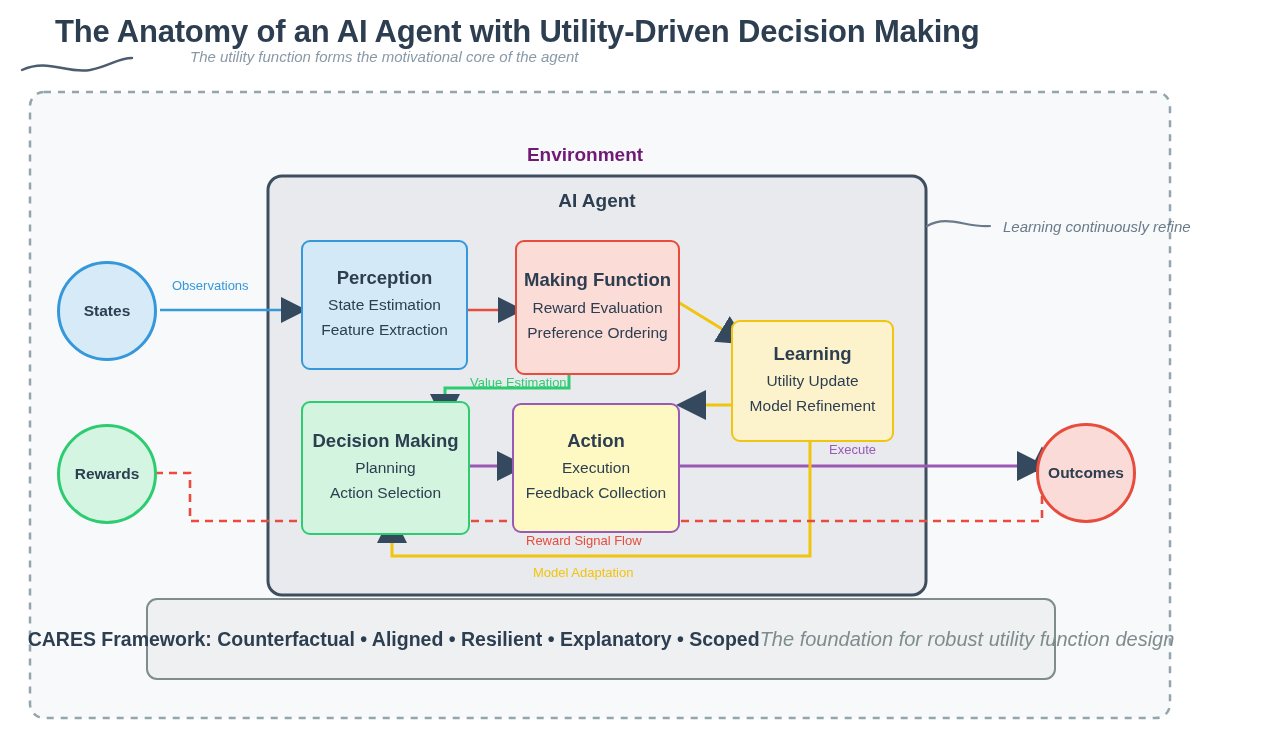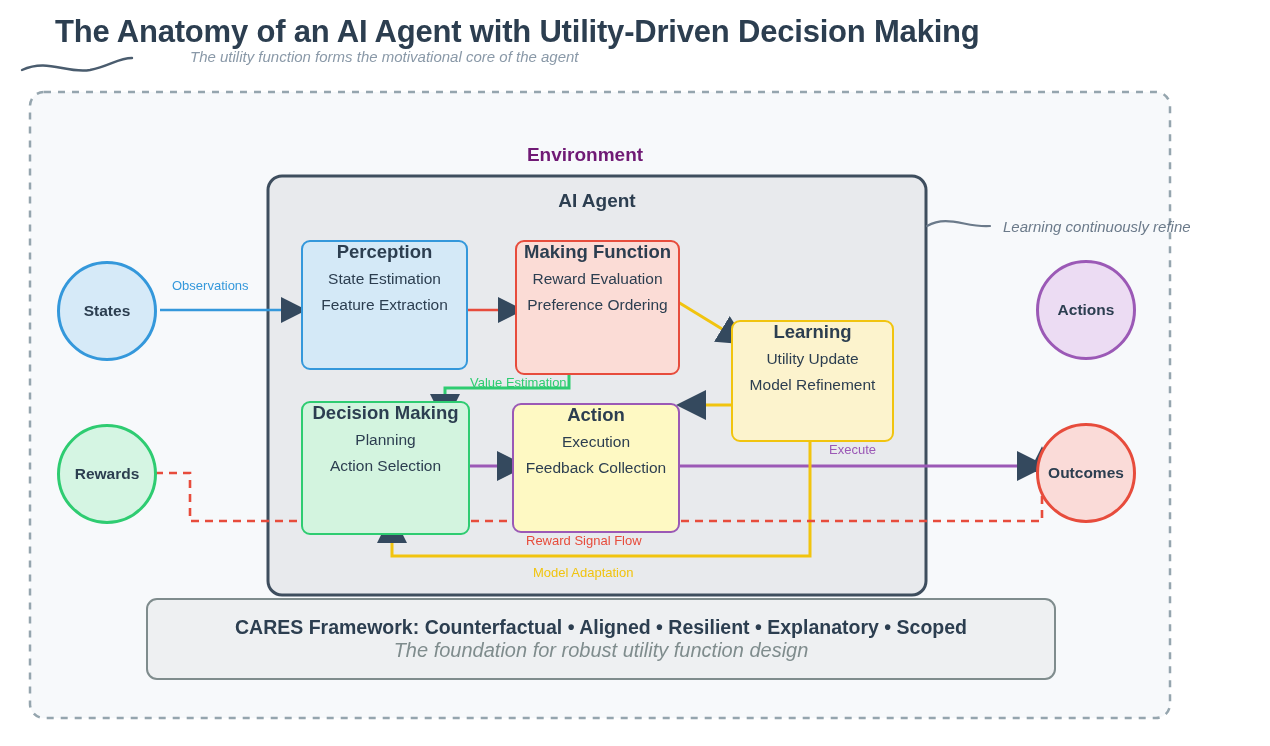--- a/index.html
+++ b/index.html
@@ -18,37 +18,37 @@
 
   
   .env-label{position:absolute;left:0;top:106px;width:1170px;text-align:center;
              font-size:19px;font-weight:bold;color:#701a75;margin-top:38px;}
   .agent-label{position:absolute;left:268px;top:190px;width:658px;text-align:center;
                font-size:19px;font-weight:bold;color:#2c3e50;}
 
   
   .box{position:absolute;box-sizing:border-box;border-radius:9px;border-width:2.6px;
        border-style:solid;display:flex;flex-direction:column;align-items:center;
-       }
+       justify-content:center;}
   .box .bt{font-size:18.5px;font-weight:bold;color:#2c3e50;line-height:1.05;
            margin-bottom:5px;white-space:nowrap;}
   .box .bl{font-size:15.5px;color:#2c3e50;line-height:1.62;white-space:nowrap;}
 
   
   .circ{position:absolute;box-sizing:border-box;border-radius:50%;border-width:3px;
         border-style:solid;display:flex;align-items:center;justify-content:center;
         font-size:15.5px;font-weight:bold;color:#2c3e50;}
 
   
   .elbl{position:absolute;font-size:13px;white-space:nowrap;}
 
   
   #cares{position:absolute;left:146px;top:598px;width:910px;height:82px;
          box-sizing:border-box;background:#eef0f2;border:2px solid #7f8c8d;
-         border-radius:11px;display:flex;flex-direction:column;align-items:center;
+         border-radius:11px;display:flex;flex-direction:row;align-items:center;
          justify-content:center;}
   #cares .c1{font-size:19.5px;font-weight:bold;color:#2c3e50;white-space:nowrap;}
   #cares .c2{font-size:20px;color:#7f8c8d;margin-top:0;white-space:nowrap;font-style:italic;}
 </style>
 </head>
 <body>
 
 <div id="stage">
 
   <svg id="canvas" viewBox="0 0 1270 746">
@@ -123,23 +123,20 @@
     <div class="bl">Execution</div>
     <div class="bl">Feedback Collection</div>
   </div>
 
   <div class="circ" style="left:57px;top:261px;width:100px;height:100px;background:#d6eaf8;border-color:#3498db;">
     <span>States</span>
   </div>
   <div class="circ" style="left:57px;top:424px;width:100px;height:100px;background:#d5f5e3;border-color:#2ecc71;">
     <span>Rewards</span>
   </div>
-  <div class="circ" style="left:1036px;top:260px;width:100px;height:100px;background:#ecdcf3;border-color:#9b59b6;">
-    <span>Actions</span>
-  </div>
   <div class="circ" style="left:1036px;top:423px;width:100px;height:100px;background:#fadbd8;border-color:#e74c3c;">
     <span>Outcomes</span>
   </div>
 
   <div class="elbl" style="left:172px;top:278px;color:#3498db;">Observations</div>
   <div class="elbl" style="left:470px;top:375px;color:#2ecc71;">Value Estimation</div>
   <div class="elbl" style="left:829px;top:442px;color:#9b59b6;">Execute</div>
   <div class="elbl" style="left:526px;top:533px;color:#e74c3c;">Reward Signal Flow</div>
   <div class="elbl" style="left:533px;top:565px;color:#f1c40f;">Model Adaptation</div>
 

